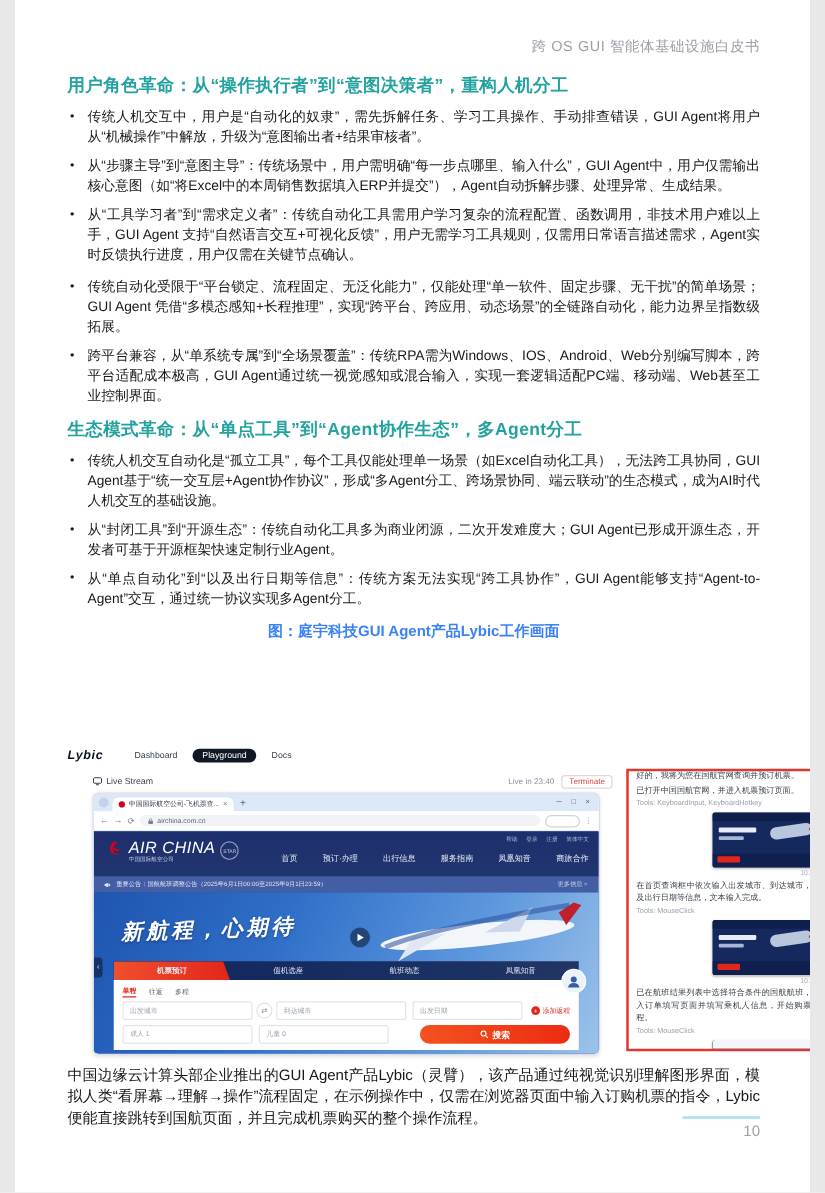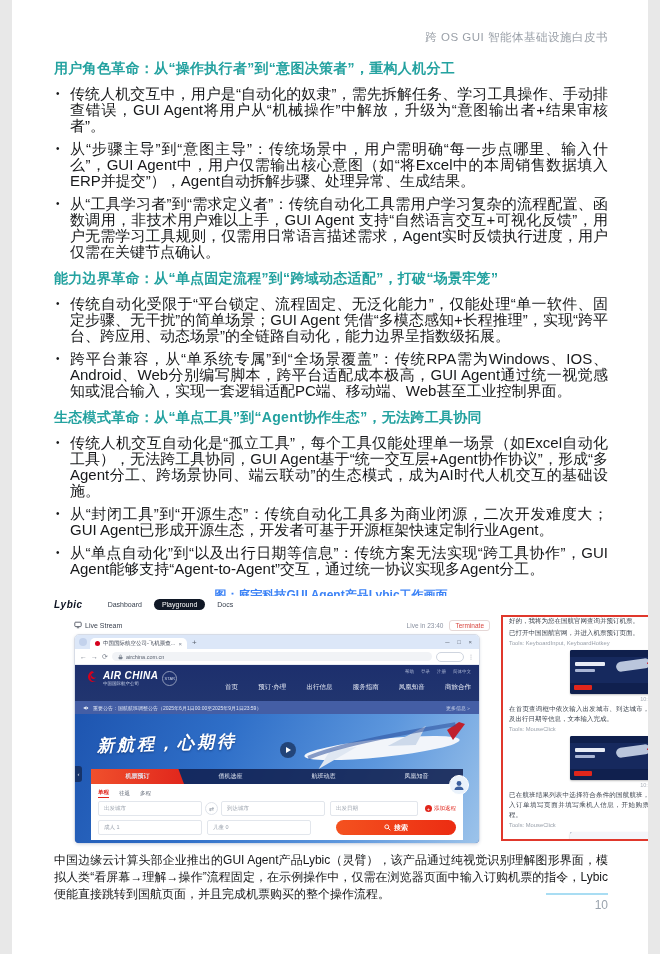--- a/index.html
+++ b/index.html
@@ -3,21 +3,21 @@
 <meta charset="utf-8">
 <style>
   html,body{margin:0;padding:0;background:#e8e8e8;}
   .page{position:relative;width:636px;height:954px;background:#ffffff;margin:0 auto;
         font-family:"Liberation Sans","DejaVu Sans",sans-serif;overflow:hidden;}
   .doc-header{position:absolute;top:30px;right:40px;font-size:11.5px;color:#9aa0a8;letter-spacing:.5px;}
   .content{position:absolute;left:42px;right:40px;top:60px;}
   .sec-heading{color:#24a2a0;font-weight:bold;font-size:14px;margin:0 0 8px 0;letter-spacing:.3px;}
   .sec{margin-bottom:10px;}
   ul.bullets{list-style:none;margin:0;padding:0;}
-  ul.bullets li{position:relative;padding-left:16px;font-size:15px;line-height:16px;color:#17181a;
+  ul.bullets li{position:relative;padding-left:16px;font-size:11px;line-height:16px;color:#17181a;
        text-align:justify;margin-bottom:7px;}
   ul.bullets li::before{content:"•";position:absolute;left:2px;top:0;color:#17181a;font-size:10px;}
   .fig-caption{text-align:center;font-size:12px;font-weight:bold;color:#3b82f6;margin:8px 0 6px 0;}
 
   
   .figure{position:relative;margin-left:42px;width:612px;height:250px;}
   .shot{position:absolute;left:0;top:0;width:440px;height:248px;background:#fff;}
   .ly-topbar{position:absolute;left:0;top:0;height:16px;display:flex;align-items:center;gap:21px;}
   .ly-logo{font-size:10px;font-weight:bold;font-style:italic;color:#0c1222;letter-spacing:.5px;}
   .ly-nav{display:flex;gap:8px;align-items:center;}
@@ -46,21 +46,21 @@
   .urlbar{flex:1;height:9px;background:#f1f3f6;border-radius:5px;display:flex;align-items:center;
           padding:0 6px;gap:3px;}
   .url-text{font-size:5.5px;color:#5a6270;}
   .toolbar-pill{width:26px;height:8px;border:1px solid #cfd5df;border-radius:5px;}
   .kebab{font-size:6px;color:#7b828e;}
 
   
   .site{position:relative;height:178px;background:#2a4da0;overflow:hidden;}
   .ac-header{height:36px;background:linear-gradient(180deg,#1d2f6d,#21356f);position:relative;}
   .ac-brand{position:absolute;left:10px;top:5px;display:flex;align-items:center;gap:4px;}
-  .ac-brand-text .en{font-size:10px;font-weight:bold;color:#fff;font-style:italic;letter-spacing:.4px;}
+  .ac-brand-text .en{font-size:13px;font-weight:normal;color:#fff;font-style:italic;letter-spacing:.4px;}
   .ac-brand-text .cn{font-size:4.5px;color:#c9d2e8;}
   .staralliance{width:13px;height:13px;border-radius:50%;border:1px solid #8e99b8;color:#c6cfe3;
                 font-size:4px;display:flex;align-items:center;justify-content:center;}
   .ac-toplinks{position:absolute;right:8px;top:4px;display:flex;gap:7px;}
   .ac-toplink{font-size:4.5px;color:#aeb9d6;}
   .ac-nav{position:absolute;right:8px;top:18px;left:150px;display:flex;justify-content:space-between;}
   .ac-nav-item{font-size:6.5px;color:#e8ecf6;}
   .ac-notice{height:13px;background:rgba(90,110,170,.55);display:flex;align-items:center;
              padding:0 8px;gap:4px;}
   .ac-notice-text{font-size:5px;color:#dfe5f2;white-space:nowrap;overflow:hidden;flex:1;}
@@ -144,29 +144,28 @@
     <div class="sec">
       <div class="sec-heading">用户角色革命：从“操作执行者”到“意图决策者”，重构人机分工</div>
       <ul class="bullets">
         <li>传统人机交互中，用户是“自动化的奴隶”，需先拆解任务、学习工具操作、手动排查错误，GUI Agent将用户从“机械操作”中解放，升级为“意图输出者+结果审核者”。</li>
         <li>从“步骤主导”到“意图主导”：传统场景中，用户需明确“每一步点哪里、输入什么”，GUI Agent中，用户仅需输出核心意图（如“将Excel中的本周销售数据填入ERP并提交”），Agent自动拆解步骤、处理异常、生成结果。</li>
         <li>从“工具学习者”到“需求定义者”：传统自动化工具需用户学习复杂的流程配置、函数调用，非技术用户难以上手，GUI Agent 支持“自然语言交互+可视化反馈”，用户无需学习工具规则，仅需用日常语言描述需求，Agent实时反馈执行进度，用户仅需在关键节点确认。</li>
       </ul>
     </div>
 
     <div class="sec">
-      <div class="sec-heading">能力边界革命：从“单点固定流程”到“跨域动态适配”，打破“场景牢笼”</div>
       <ul class="bullets">
         <li>传统自动化受限于“平台锁定、流程固定、无泛化能力”，仅能处理“单一软件、固定步骤、无干扰”的简单场景；GUI Agent 凭借“多模态感知+长程推理”，实现“跨平台、跨应用、动态场景”的全链路自动化，能力边界呈指数级拓展。</li>
         <li>跨平台兼容，从“单系统专属”到“全场景覆盖”：传统RPA需为Windows、IOS、Android、Web分别编写脚本，跨平台适配成本极高，GUI Agent通过统一视觉感知或混合输入，实现一套逻辑适配PC端、移动端、Web甚至工业控制界面。</li>
       </ul>
     </div>
 
     <div class="sec">
-      <div class="sec-heading">生态模式革命：从“单点工具”到“Agent协作生态”，无法跨工具协同</div>
+      <div class="sec-heading">生态模式革命：从“单点工具”到“Agent协作生态”，多Agent分工</div>
       <ul class="bullets">
         <li>传统人机交互自动化是“孤立工具”，每个工具仅能处理单一场景（如Excel自动化工具），无法跨工具协同，GUI Agent基于“统一交互层+Agent协作协议”，形成“多Agent分工、跨场景协同、端云联动”的生态模式，成为AI时代人机交互的基础设施。</li>
         <li>从“封闭工具”到“开源生态”：传统自动化工具多为商业闭源，二次开发难度大；GUI Agent已形成开源生态，开发者可基于开源框架快速定制行业Agent。</li>
         <li>从“单点自动化”到“以及出行日期等信息”：传统方案无法实现“跨工具协作”，GUI Agent能够支持“Agent-to-Agent”交互，通过统一协议实现多Agent分工。</li>
       </ul>
     </div>
 
     <div class="fig-caption">图：庭宇科技GUI Agent产品Lybic工作画面</div>
   </div>
 

